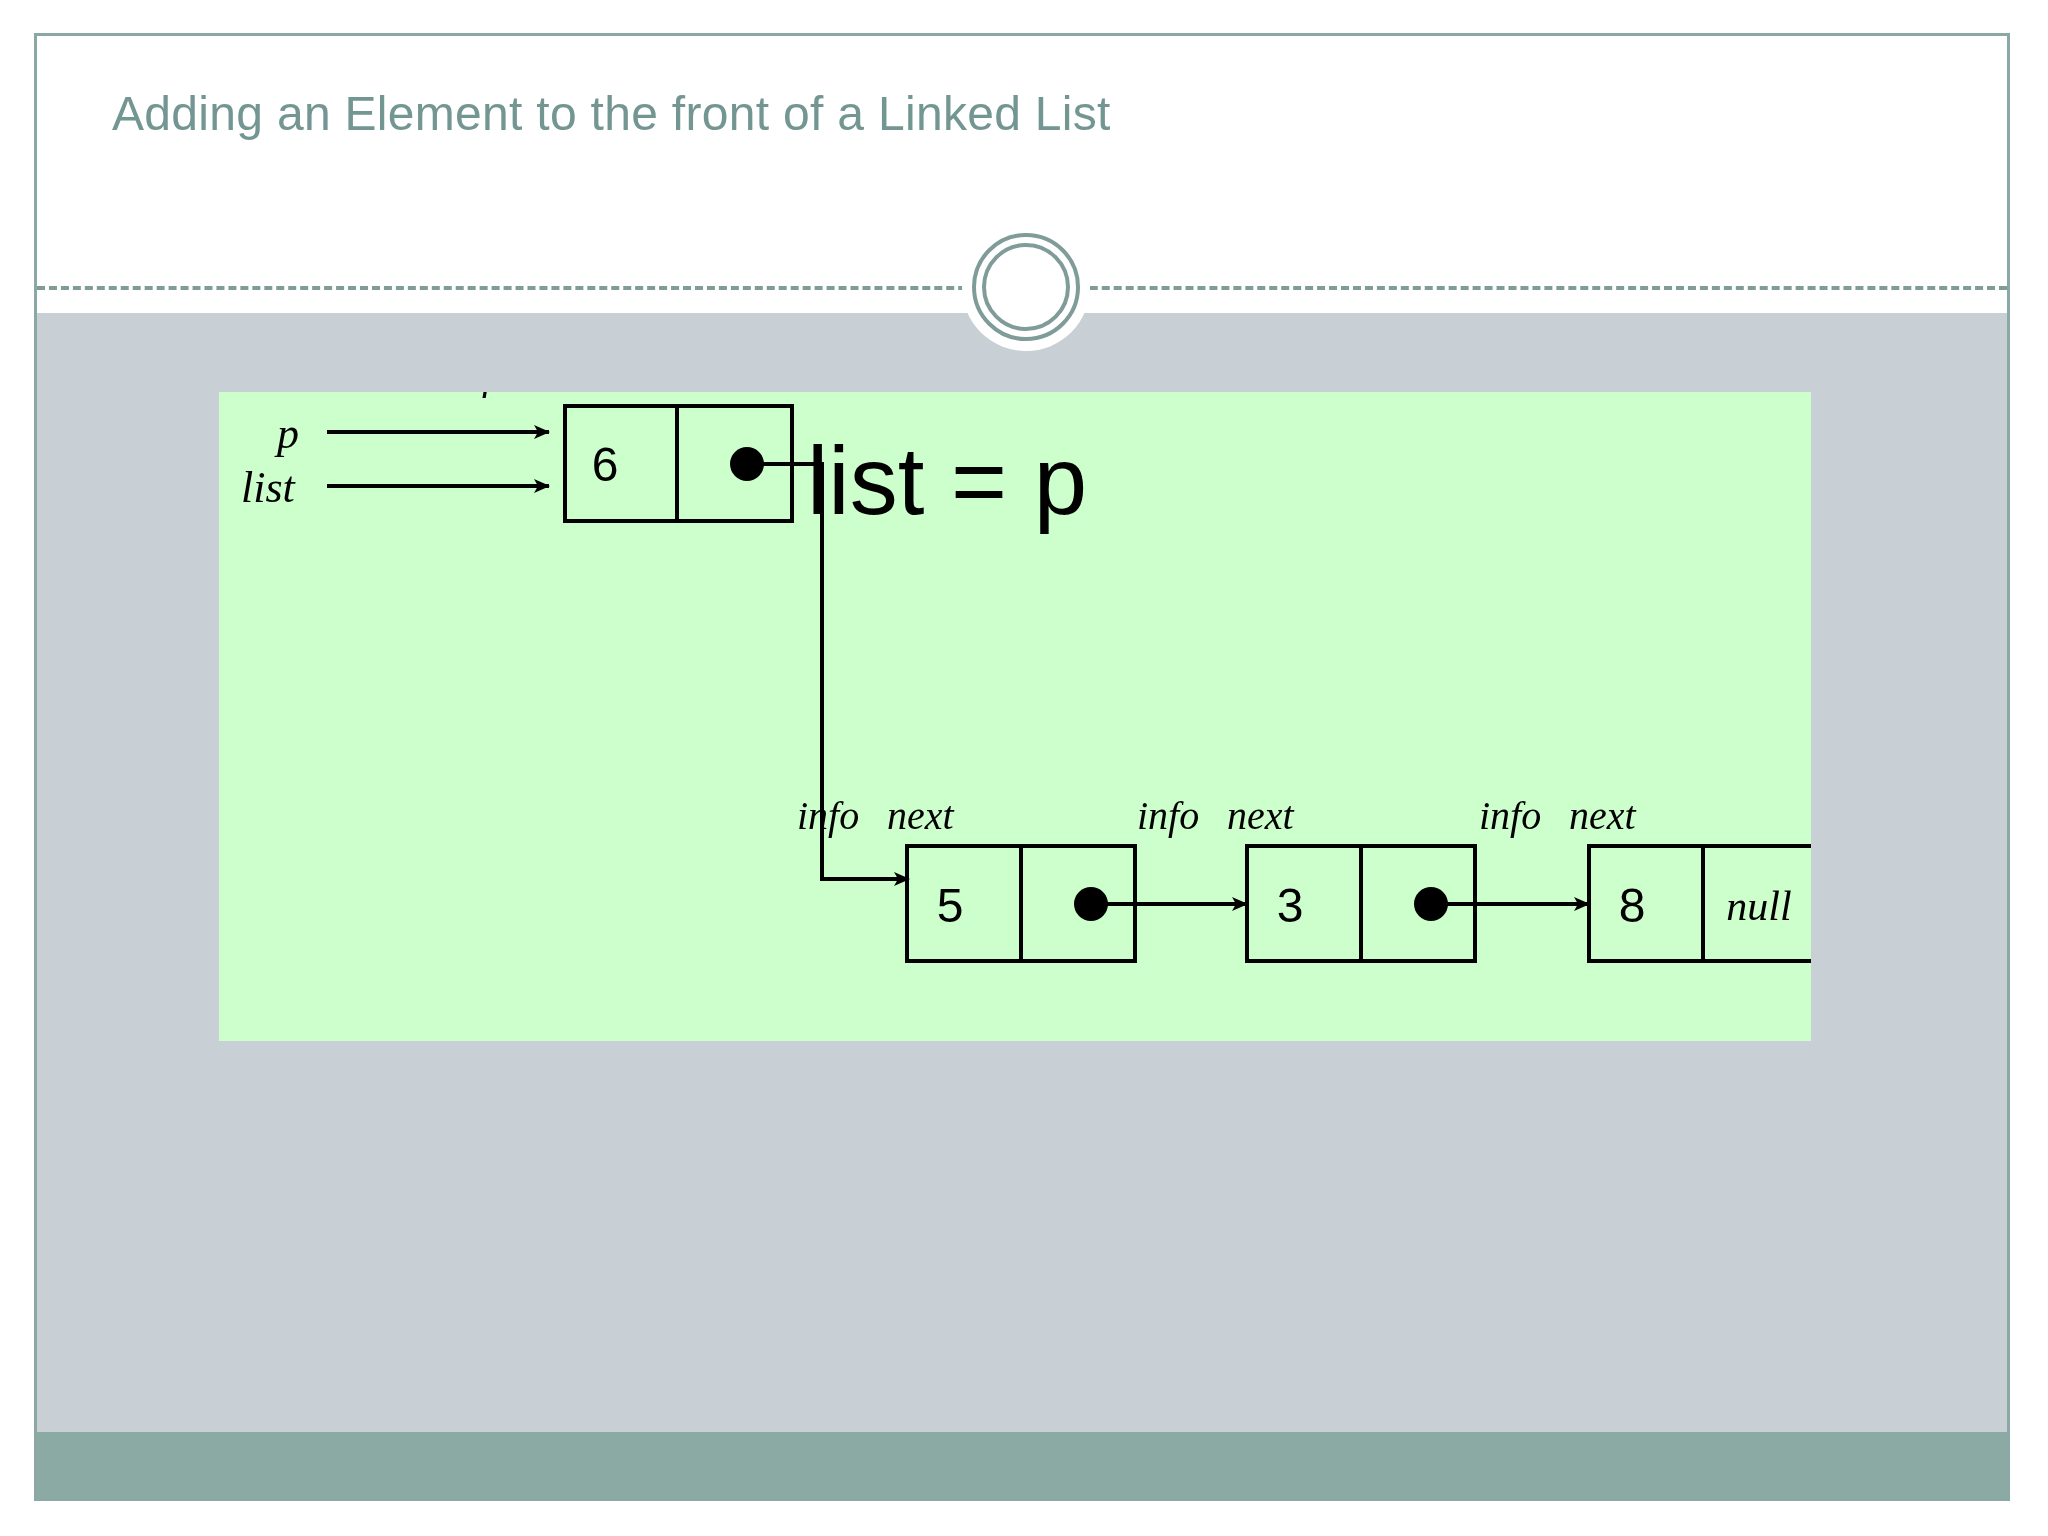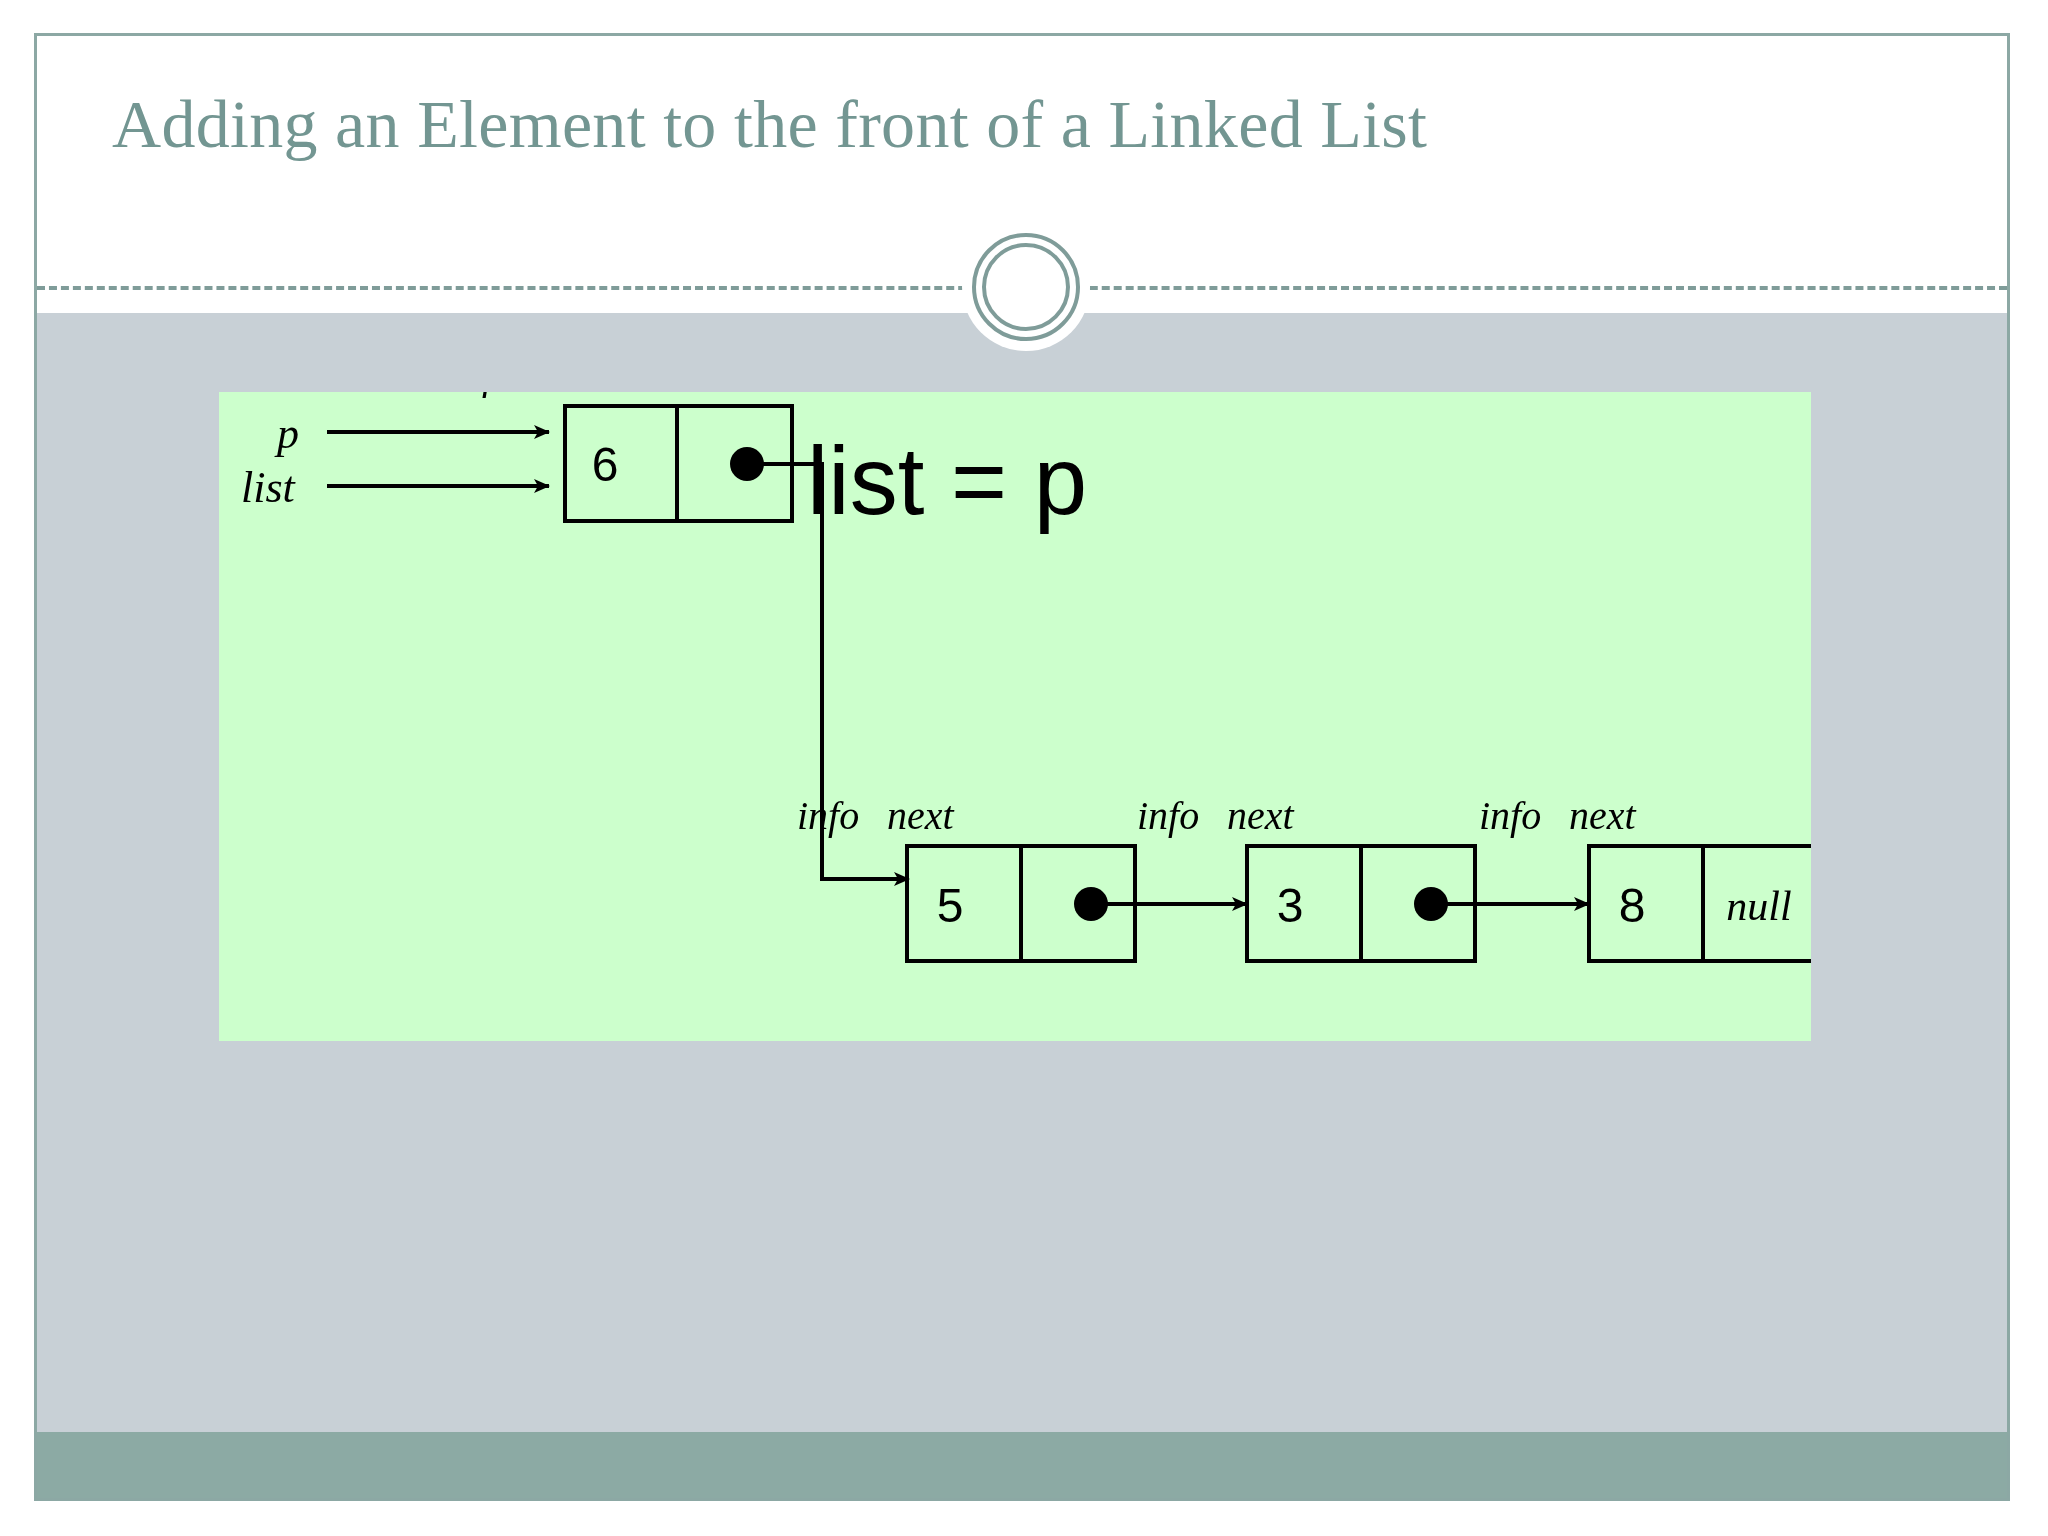--- a/index.html
+++ b/index.html
@@ -32,22 +32,22 @@
     left: 0;
     top: 0;
     width: 100%;
     height: 250px;
   }
   #page-title {
     position: absolute;
     left: 75px;
     top: 54px;
     width: 1850px;
-    font-family: Liberation Serif, serif;
-    font-size: 68px;
+    font-family: Liberation Sans, sans-serif;
+    font-size: 48px;
     line-height: 1.0;
     color: #739692;
     letter-spacing: 0.3px;
     white-space: nowrap;
   }
 
   
   #divider-dash {
     position: absolute;
     left: 0px;

